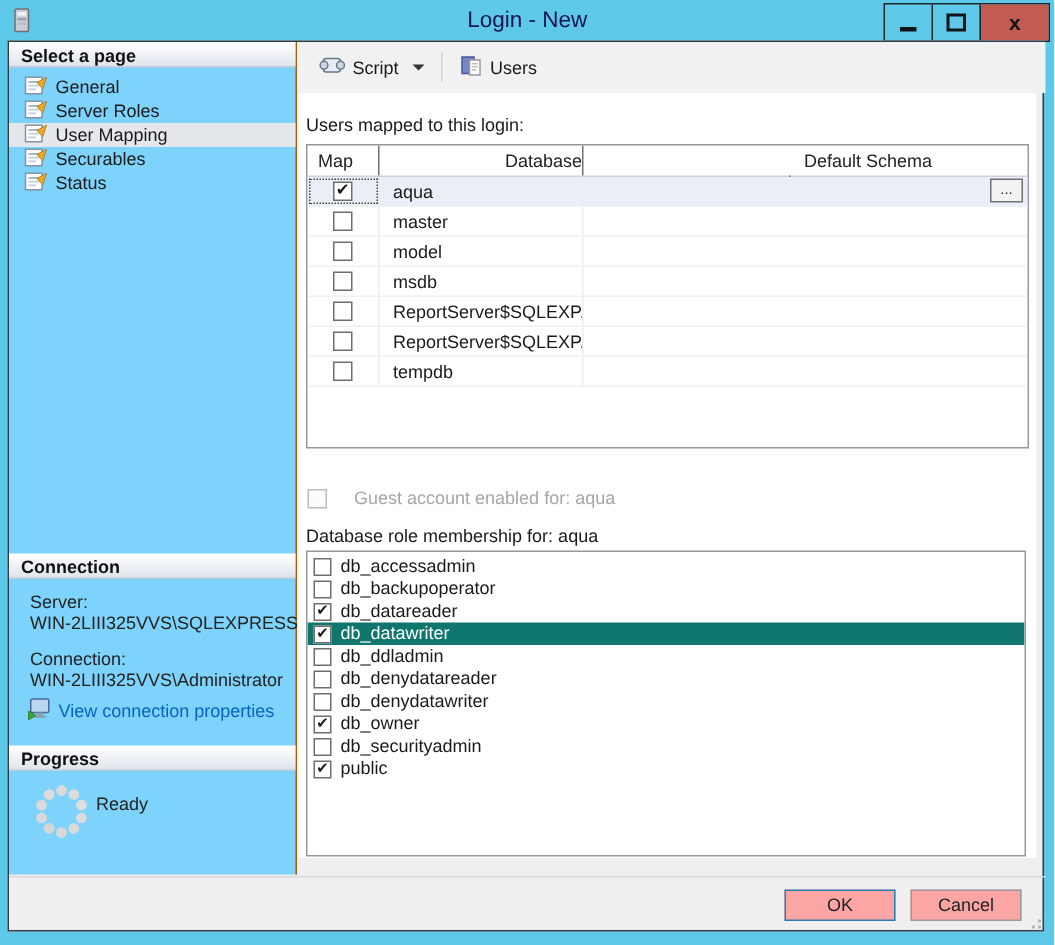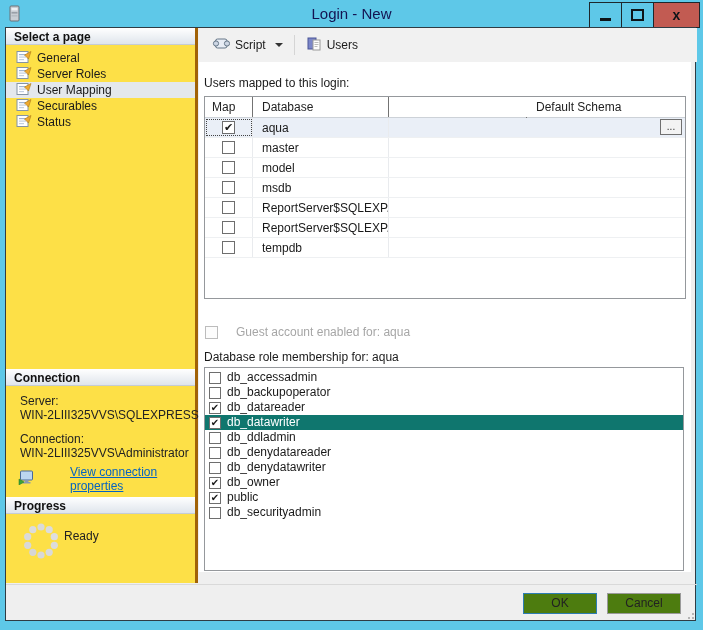--- a/index.html
+++ b/index.html
@@ -22,36 +22,36 @@
   .win-btn + .win-btn{border-left:1px solid #1d272c;}
   .btn-close{width:45px;background:#c25b52;}
   .glyph-min{width:11px;height:3px;background:#0d1418;margin-top:8px;}
   .glyph-max{width:9px;height:8px;border:2px solid #0d1418;}
   .glyph-close{font-weight:800;font-size:14px;color:#0d1418;line-height:1;}
   
   .inner-frame{position:absolute;left:5px;top:27px;width:691px;height:594px;
     border:1px solid #2f3c44;background:#efefef;box-sizing:border-box;}
   
   .sidebar{position:absolute;left:6px;top:28px;width:192px;height:555px;
-    background:#fde047;border-right:3px solid #a16207;box-sizing:border-box;}
+    background:#7dd3fc;border-right:1px solid #a16207;box-sizing:border-box;}
   .section-header{height:17px;font-weight:bold;font-size:12px;padding:2px 0 0 8px;
     background:linear-gradient(#ffffff,#dfe5ec);border-bottom:1px solid #c5ccd4;
     box-sizing:border-box;color:#111;}
   .hdr-connection{position:absolute;left:0;top:341px;width:100%;}
   .hdr-progress{position:absolute;left:0;top:469px;width:100%;}
   .page-items{position:absolute;left:0;top:22px;width:100%;}
   .page-item{display:flex;align-items:center;height:16px;padding-left:10px;gap:5px;}
   .page-item.selected{background:#e4e8ec;}
   .page-item-label{font-size:12px;}
   .conn-label{position:absolute;left:14px;color:#222;}
   .conn-value{position:absolute;left:14px;color:#222;white-space:nowrap;}
   .lbl-server{top:366px;} .val-server{top:380px;}
   .lbl-conn{top:404px;} .val-conn{top:418px;}
   .conn-link-row{position:absolute;left:12px;top:437px;display:flex;align-items:center;gap:5px;}
-  .conn-link{color:#0563c1;text-decoration:underline;margin-left:31px;}
+  .conn-link{color:#0563c1;}
   .spinner{position:absolute;left:16px;top:494px;}
   .progress-status{position:absolute;left:58px;top:501px;color:#222;}
   
   .toolbar{position:absolute;left:199px;top:28px;width:498px;height:34px;
     background:#f1f1f1;display:flex;align-items:center;padding-left:9px;box-sizing:border-box;}
   .tool-btn{display:flex;align-items:center;gap:5px;padding:3px 4px;}
   .dd-arrow{width:0;height:0;border-left:4px solid transparent;border-right:4px solid transparent;
     border-top:4px solid #333;margin-left:4px;}
   .tool-sep{width:1px;height:20px;background:#d5d5d5;margin:0 7px;}
   .content{position:absolute;left:199px;top:62px;width:492px;height:510px;background:#fff;}
@@ -60,21 +60,21 @@
   .map-table{position:absolute;left:204px;top:96px;width:480px;height:201px;
     border:1px solid #95989c;background:#fff;overflow:hidden;}
   .thead{display:flex;height:20px;border-bottom:1px solid #cdd2d8;}
   .hcell{box-sizing:border-box;padding:3px 0 0 7px;font-size:12px;color:#222;
     border-right:1px solid #737373;overflow:hidden;white-space:nowrap;}
   .trow{display:flex;height:19px;border-bottom:1px solid #eef0f2;position:relative;}
   .trow.row-selected{background:#eaeff7;}
   .cell{box-sizing:border-box;border-right:1px solid #e9ebee;overflow:hidden;
     white-space:nowrap;display:flex;align-items:center;}
   .c-map{width:48px;justify-content:center;}
-  .c-db{width:136px;padding-left:9px;}
+  .c-db{width:136px;padding-left:9px;text-align:right;}
   .c-user{width:138px;padding-left:9px;margin-top:20px;}
   .c-schema{flex:1;padding-left:9px;border-right:none;}
   .cell-focus{outline:1px dotted #444;outline-offset:-2px;}
   .browse-btn{display:none;position:absolute;right:3px;top:1px;width:22px;height:16px;
     border:1px solid #707070;background:#f3f3f3;font-size:10px;line-height:8px;
     align-items:center;justify-content:center;padding:0;color:#333;
     font-family:"Liberation Sans",sans-serif;}
   
   .cb{width:13px;height:13px;box-sizing:border-box;border:1px solid #6e6e6e;background:#fff;
     display:inline-flex;align-items:center;justify-content:center;flex:0 0 auto;}
@@ -86,21 +86,21 @@
   .guest-row{position:absolute;left:205px;top:325px;display:flex;align-items:center;gap:18px;}
   .guest-label{color:#a6a6a6;}
   .role-membership-label{position:absolute;left:204px;top:350px;color:#1a1a1a;}
   .role-list{position:absolute;left:204px;top:367px;width:480px;height:204px;
     border:1px solid #95989c;background:#fff;box-sizing:border-box;padding-top:2px;overflow:hidden;}
   .role-row{display:flex;align-items:center;height:15px;padding-left:4px;gap:6px;}
   .role-row.role-selected{background:#0f766e;color:#fff;}
   .role-label{font-size:12px;line-height:15px;white-space:nowrap;}
   
   .footer-line{position:absolute;left:6px;top:584px;width:691px;height:1px;background:#d9d9d9;}
-  .btn{position:absolute;top:593px;width:74px;height:21px;background:#4d7c0f;
+  .btn{position:absolute;top:593px;width:74px;height:21px;background:#fca5a5;
     font-size:12px;color:#222;text-align:center;line-height:19px;box-sizing:border-box;
     font-family:"Liberation Sans",sans-serif;padding:0;}
   .btn-ok{left:523px;border:1px solid #2d7db3;}
   .btn-cancel{left:607px;border:1px solid #9a9a9a;}
   .resize-grip{position:absolute;right:9px;bottom:11px;width:10px;height:10px;}
   .resize-grip i{position:absolute;width:2px;height:2px;background:#b5b5b5;}
 </style>
 </head>
 <body>
 
@@ -386,27 +386,27 @@
     <span class="cb cb-sm"></span>
     <span class="role-label">db_denydatawriter</span>
   </div>
 
   <div class="role-row">
     <span class="cb cb-sm checked"></span>
     <span class="role-label">db_owner</span>
   </div>
 
   <div class="role-row">
+    <span class="cb cb-sm"></span>
+    <span class="role-label">db_securityadmin</span>
+  </div>
+
+  <div class="role-row">
     <span class="cb cb-sm checked"></span>
     <span class="role-label">public</span>
-  </div>
-
-  <div class="role-row">
-    <span class="cb cb-sm"></span>
-    <span class="role-label">db_securityadmin</span>
   </div>
 </div>
 
   <div class="footer-line"></div>
   <button class="btn btn-ok">OK</button>
   <button class="btn btn-cancel">Cancel</button>
   <div class="resize-grip">
     <i style="right:0;bottom:0;"></i>
       <i style="right:4px;bottom:0;"></i>
       <i style="right:0;bottom:4px;"></i>

